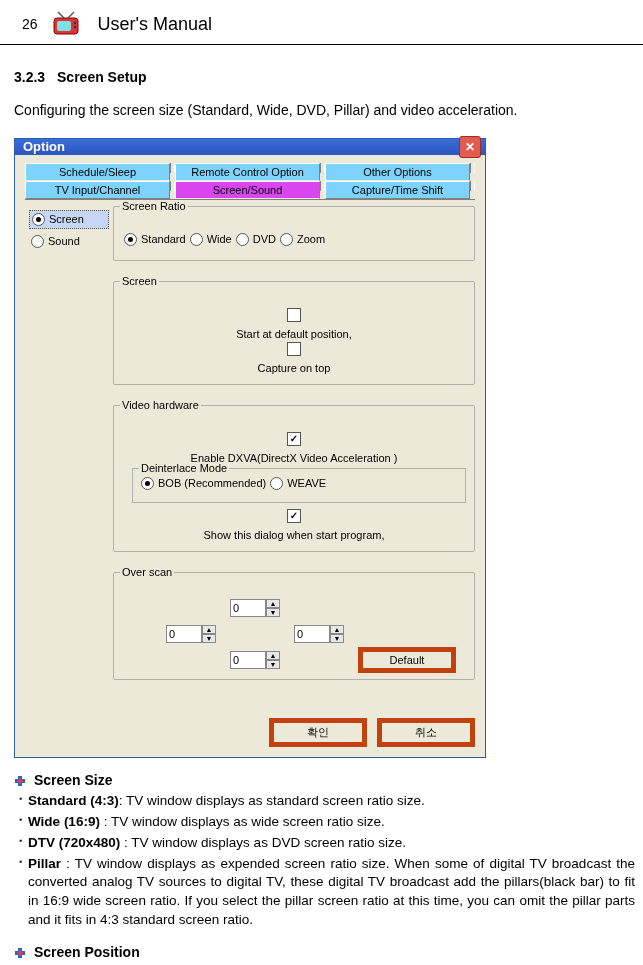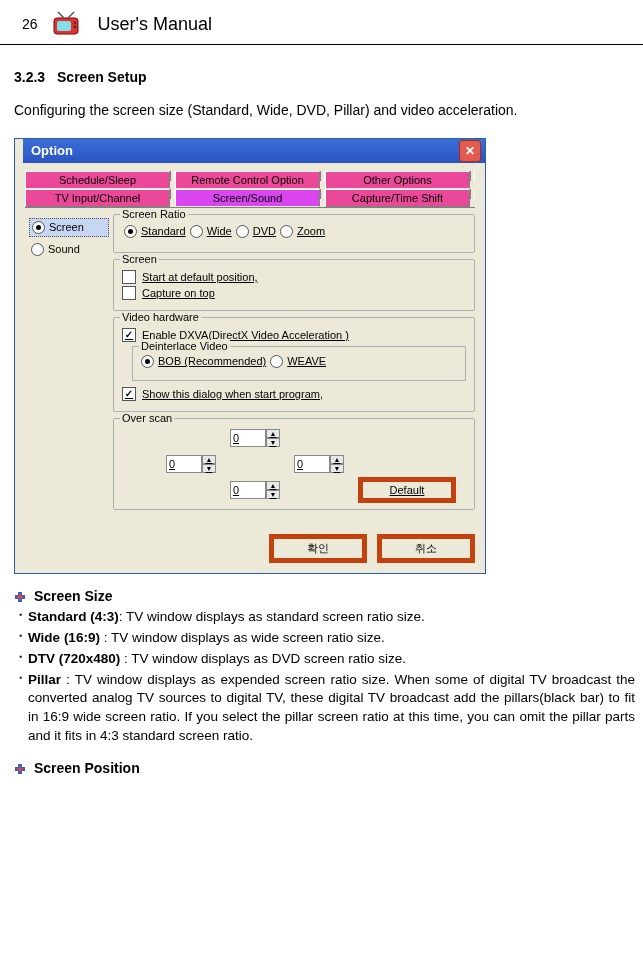--- a/index.html
+++ b/index.html
@@ -57,29 +57,28 @@
   
   .win {
     width: 470px;
     border: 1px solid #2b5ea6;
     background: #ece9d8;
     font-size: 11px;
     color: #000;
     margin-bottom: 14px;
   }
   .titlebar {
-    height: 24px;
+    height: 16px;
     background: linear-gradient(#3a6ed5,#2a54c4);
     display: flex;
     align-items: center;
     padding: 0 4px 0 8px;
     color: #fff;
     font-weight: bold;
     font-size: 13px;
-    margin-left: 8px;
   }
   .titlebar .spacer { flex:1; }
   .close-btn {
     width: 20px; height: 20px;
     background: #e35b4f;
     border: 1px solid #9a2e25;
     border-radius: 3px;
     display:flex; align-items:center; justify-content:center;
     color:#fff; font-size:12px; font-weight:bold;
   }
@@ -88,21 +87,21 @@
   }
 
   .tabrow {
     display:flex;
     font-size: 11px;
   }
   .tabrow .tab {
     flex: 1;
     text-align: center;
     padding: 2px 0;
-    background:#ec4899;
+    background:#7dd3fc;
     border-top:1px solid #fff;
     border-left:1px solid #fff;
     border-right:1px solid #808080;
     border-bottom:1px solid #808080;
   }
   .tabrow.top .tab { border-bottom:1px solid #ece9d8; }
   .tabrow.bottom .tab.active {
     background:#d946ef;
     border-bottom:1px solid #ece9d8;
     color:#000;
@@ -150,32 +149,31 @@
     font-size:10px; line-height:1;
   }
   .chk.on::after { content:'✓'; color:#000; font-weight:bold; }
 
   .right {
     flex:1;
   }
   .group {
     border:1px solid #b0b0b0;
     border-radius:2px;
-    padding:8px 8px 8px 8px;
-    margin-bottom:6px;
+    padding:24px 8px 8px 8px;
+    margin-bottom:20px;
     position:relative;
-    text-decoration:underline;
   }
   .group > .legend {
     position:absolute; top:-7px; left:6px;
     background:#ece9d8; padding:0 2px;
     font-size:11px;
   }
   .row { display:flex; align-items:center; gap:0; flex-wrap:wrap; }
-  .row-chk { display:flex; align-items:center; gap:6px; margin:2px 0; }
+  .row-chk { display:flex; align-items:center; gap:6px; margin:2px 0;flex-direction:column; }
 
   .subgroup {
     border:1px solid #b0b0b0;
     padding:6px;
     margin:4px 0 6px 10px;
     position:relative;
   }
   .subgroup > .legend {
     position:absolute; top:-7px; left:6px;
     background:#ece9d8; padding:0 2px;
@@ -348,21 +346,21 @@
               </div>
             </div>
 
             <div class="group">
               <span class="legend">Video hardware</span>
               <div class="row-chk">
                 <span class="chk on"></span>
                 <span>Enable DXVA(DirectX Video Acceleration )</span>
               </div>
               <div class="subgroup">
-                <span class="legend">Deinterlace Video</span>
+                <span class="legend">Deinterlace Mode</span>
                 <div class="row">
                   <span class="radio">
                     <span class="radio-dot on"></span>
                     <span>BOB (Recommended)</span>
                   </span>
                   <span class="radio">
                     <span class="radio-dot"></span>
                     <span>WEAVE</span>
                   </span>
                 </div>

